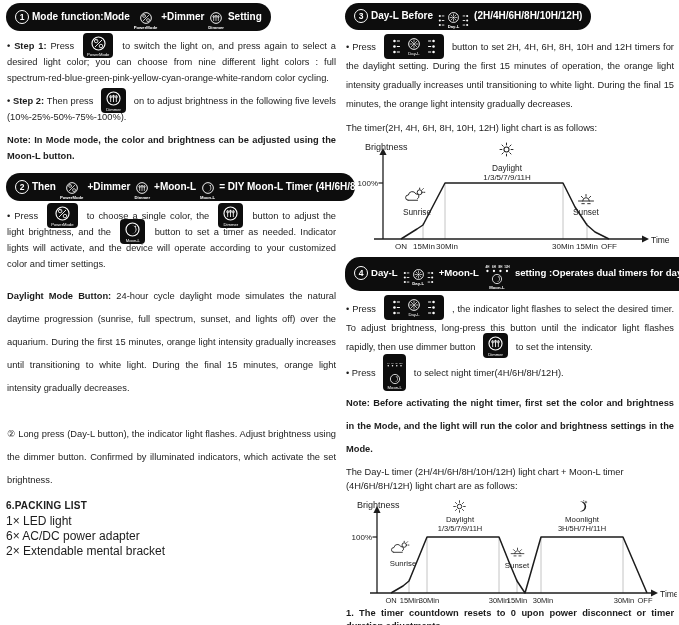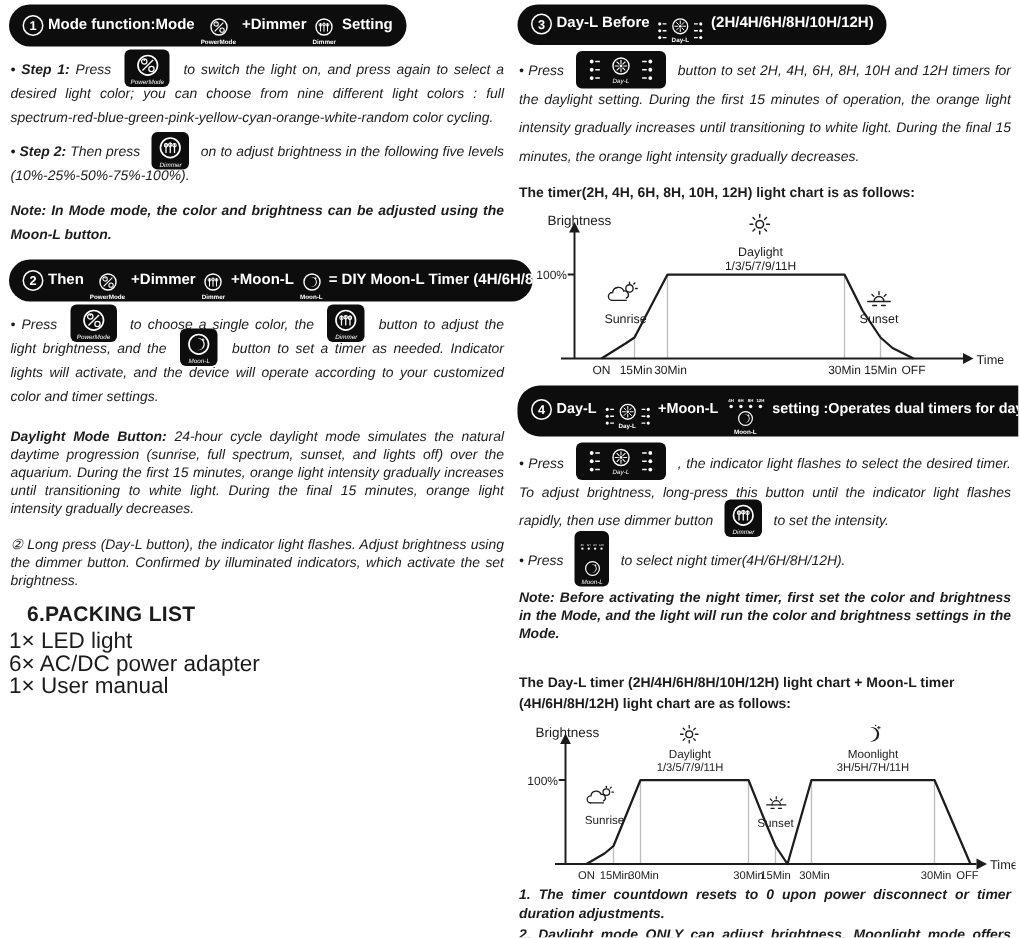--- a/index.html
+++ b/index.html
@@ -30,28 +30,28 @@
   .ktop{width:28px;height:9px;color:#fff;display:block;}
   .key-moonn{padding:2px 3px 1px;}
   .key-moonn .kmoon{width:12px;height:12px;}
   .bare{background:transparent;margin:0 1px;position:relative;top:4px;padding:0 1px;}
   .bare svg{color:#fff;}
   .bare .kdots{width:7px;height:15px;}
   .bare .kd-mid svg{width:13px;height:13px;}
   .bare .ktop{width:26px;height:8px;}
   .bare .kmoon{width:11px;height:11px;}
 
-  .para{font-size:9.3px;line-height:16px;text-align:justify;margin:7px 1px;font-style:italic;}
+  .para{font-size:9.3px;line-height:16px;text-align:justify;margin:7px 1px;}
   .para b{font-weight:700;}
   .lh-wide{line-height:19px;}
-  .lh-tight{line-height:12px;}
+  .lh-tight{line-height:23px;}
   .bold{font-weight:700;}
-  .intro{font-size:9.3px;font-weight:700;line-height:14.5px;margin:3px 1px;}
-  .packing-title{font-size:14px;font-weight:700;margin:8px 12px 3px;letter-spacing:0.2px;}
-  .packing li{font-size:15px;line-height:15px;list-style:none;}
+  .intro{font-size:9.3px;font-weight:400;line-height:14.5px;margin:3px 1px;}
+  .packing-title{font-size:10px;font-weight:700;margin:8px 0 3px;letter-spacing:0.2px;}
+  .packing li{font-size:12px;line-height:15px;list-style:none;}
   .packing ul{margin:0;padding:0;}
   .chart{display:block;margin:2px 0 2px 2px;}
   .notes p{margin:0;}
 </style>
 </head>
 <body>
 
 <svg width="0" height="0" style="position:absolute" aria-hidden="true">
   <defs>
     <symbol id="sym-power" viewBox="0 0 24 24">
@@ -261,21 +261,21 @@
       <span>24-hour cycle daylight mode simulates the natural daytime progression (sunrise, full spectrum, sunset, and lights off) over the aquarium. During the first 15 minutes, orange light intensity gradually increases until transitioning to white light. During the final 15 minutes, orange light intensity gradually decreases.</span><br>
       <br>
       <span>② Long press (Day-L button), the indicator light flashes. Adjust brightness using the dimmer button. Confirmed by illuminated indicators, which activate the set brightness.</span>
     </p>
 
     <div class="packing">
       <div class="packing-title">6.PACKING LIST</div>
       <ul>
         <li>1× LED light</li>
         <li>6× AC/DC power adapter</li>
-        <li>1× User manual</li>
+        <li>2× Extendable mental bracket</li>
       </ul>
     </div>
   </div>
 
   <div class="col col-right">
 
     <div class="pill">
       <span class="circnum">3</span>
       <span>Day-L Before</span>
       <span class="key key-dayl bare">
@@ -439,21 +439,21 @@
           </g>
         </svg>
         <svg class="kmoon" viewBox="0 0 24 24">
             <use href="#sym-moon"></use>
           </svg>
         <span class="klabel">Moon-L</span>
       </span>
       <span>to select night timer(4H/6H/8H/12H).</span>
     </p>
 
-    <p class="para bold lh-tight" style="margin:5px 1px 20px;">Note: Before activating the night timer, first set the color and brightness in the Mode, and the light will run the color and brightness settings in the Mode.</p>
+    <p class="para bold lh-tight" style="margin:5px 1px 4px;">Note: Before activating the night timer, first set the color and brightness in the Mode, and the light will run the color and brightness settings in the Mode.</p>
 
     <p class="intro">The Day-L timer (2H/4H/6H/8H/10H/12H) light chart + Moon-L timer (4H/6H/8H/12H) light chart are as follows:</p>
 
     <svg class="chart" width="330" height="108" viewBox="0 0 330 108">
       <text x="10" y="11" font-size="9" fill="#1c1c1c">Brightness</text>
       <g stroke="#bdbdbd" stroke-width="0.9">
         <line x1="80" y1="40" x2="80" y2="96"></line>
           <line x1="152" y1="40" x2="152" y2="96"></line>
         <line x1="194" y1="40" x2="194" y2="96"></line>
           <line x1="276" y1="40" x2="276" y2="96"></line>

